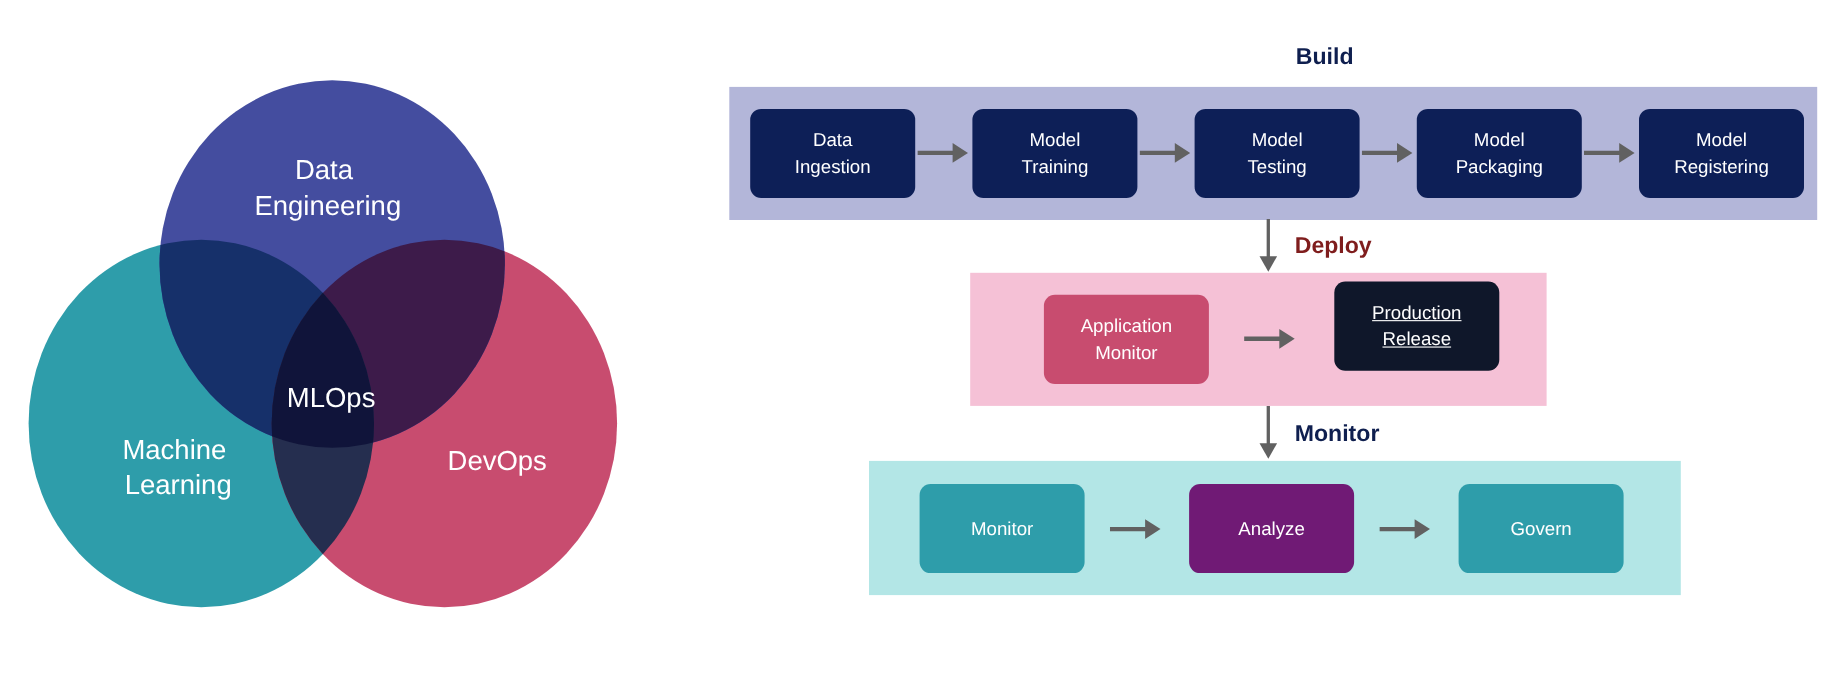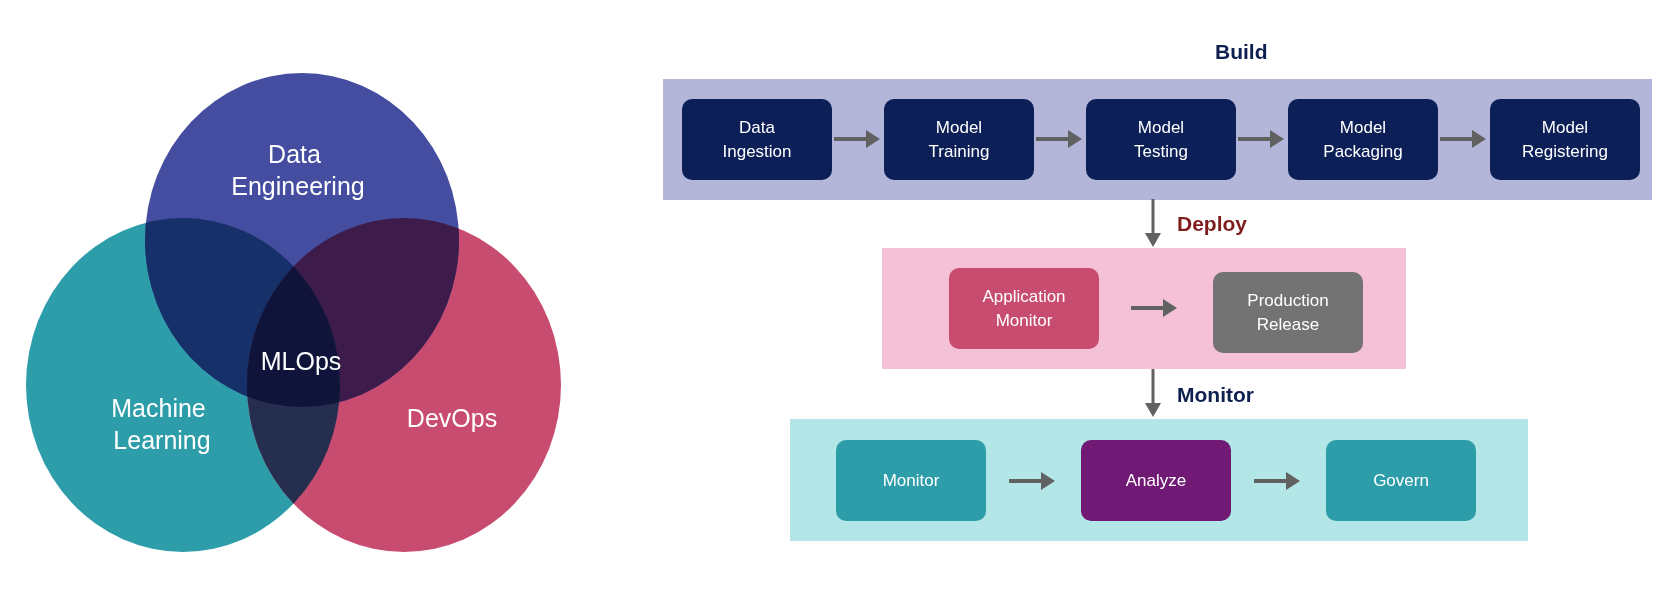--- a/index.html
+++ b/index.html
@@ -60,21 +60,21 @@
   <text class="venn-label" x="162" y="417">
     <tspan x="162" dy="0">Machine</tspan>
     <tspan x="162" dy="32">Learning</tspan>
   </text>
   <text class="venn-label" x="452" y="427">
     <tspan>DevOps</tspan>
   </text>
   <text class="venn-label" x="301" y="370">MLOps</text>
 </svg>
 
-<div class="section-title" style="left: 1178px; top: 40px; color: rgb(15, 31, 79); margin-left: 37px;">Build</div>
+<div class="section-title" style="left: 1178px; top: 40px; color: rgb(15, 31, 79);">Build</div>
 <div class="band band-build" style="background: rgb(179, 182, 217);"></div>
 <div class="stage stage-build" style="left: 682px; top: 99px; background: rgb(13, 31, 87);">Data
 Ingestion</div>
 <div class="stage stage-build" style="left: 884px; top: 99px; background: rgb(13, 31, 87);">Model
 Training</div>
 <div class="stage stage-build" style="left: 1086px; top: 99px; background: rgb(13, 31, 87);">Model
 Testing</div>
 <div class="stage stage-build" style="left: 1288px; top: 99px; background: rgb(13, 31, 87);">Model
 Packaging</div>
 <div class="stage stage-build" style="left: 1490px; top: 99px; background: rgb(13, 31, 87);">Model
@@ -99,21 +99,21 @@
 
 <svg class="varrow" style="left:1143px; top:199px;" viewBox="0 0 20 50">
     <line x1="10" y1="0" x2="10" y2="38" stroke="#616161" stroke-width="3"></line>
     <polygon points="2,34 10,48 18,34" fill="#616161"></polygon>
   </svg>
 
 <div class="section-title" style="left: 1177px; top: 212px; color: #7f1d1d;">Deploy</div>
 <div class="band band-deploy" style="background: rgb(245, 193, 214);"></div>
 <div class="stage stage-deploy" style="left: 949px; top: 268px; background: rgb(200, 76, 111);">Application
 Monitor</div>
-<div class="stage stage-deploy" style="left: 1213px; top: 272px; background: #737373;">Production
+<div class="stage stage-deploy" style="left: 1213px; top: 256px; background: #0f172a; text-decoration: underline;">Production
 Release</div>
 <svg class="harrow" style="left:1131px; top:298px;" viewBox="0 0 48 20">
     <line x1="0" y1="10" x2="36" y2="10" stroke="#616161" stroke-width="4"></line>
     <polygon points="32,1 46,10 32,19" fill="#616161"></polygon>
   </svg>
 
 <svg class="varrow" style="left:1143px; top:369px;" viewBox="0 0 20 50">
     <line x1="10" y1="0" x2="10" y2="38" stroke="#616161" stroke-width="3"></line>
     <polygon points="2,34 10,48 18,34" fill="#616161"></polygon>
   </svg>

